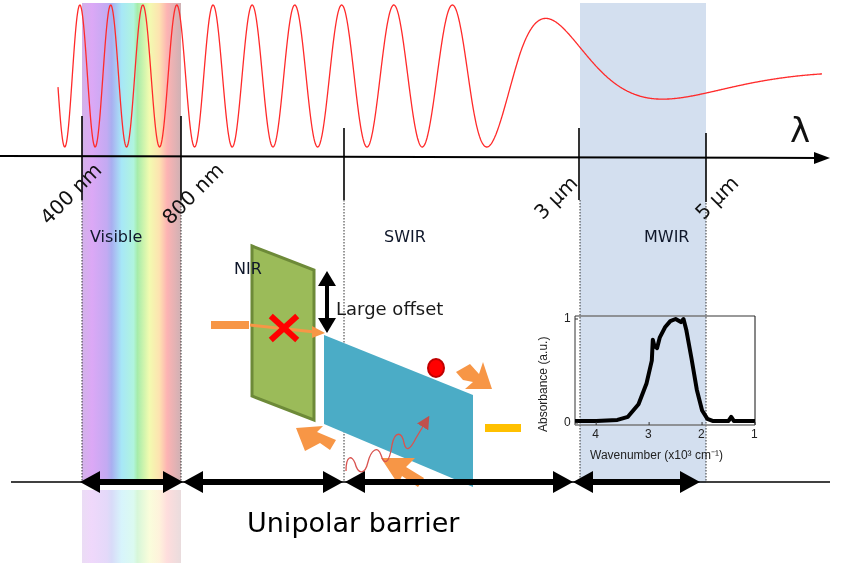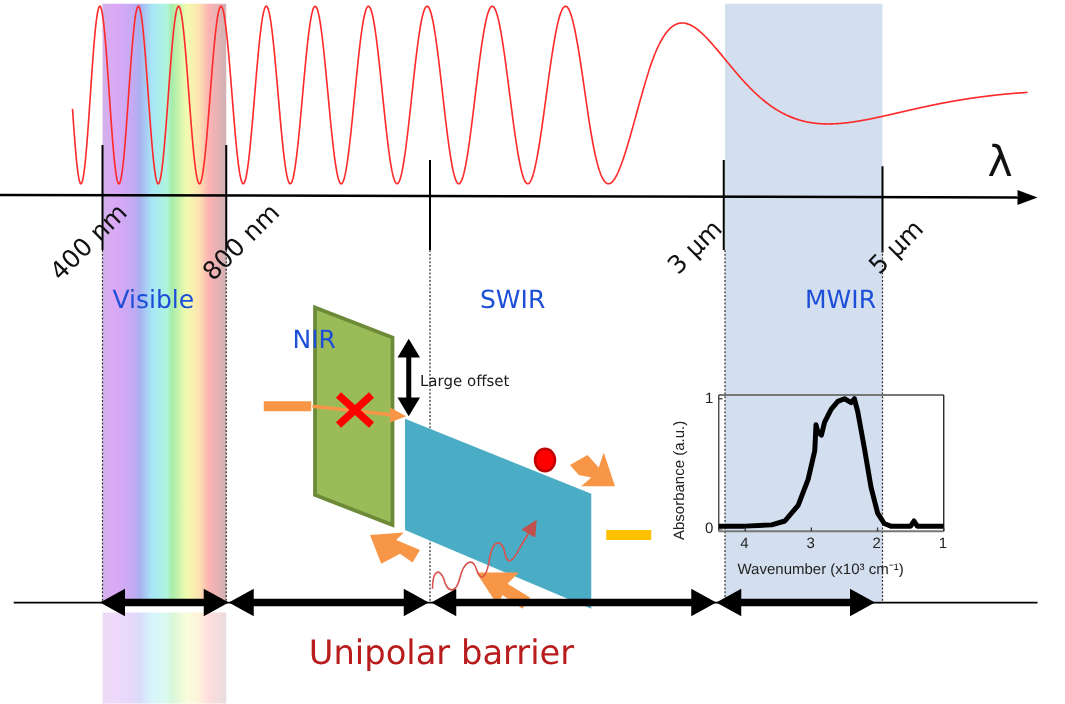--- a/index.html
+++ b/index.html
@@ -1,23 +1,23 @@
 <!DOCTYPE html>
 <html><head>
 <meta charset="utf-8">
 <style>
   html, body { margin: 0; padding: 0; background: #ffffff; }
   body { width: 852px; height: 563px; overflow: hidden; position: relative;
          font-family: "DejaVu Sans", "Liberation Sans", sans-serif; }
   #stage { position: absolute; left: 0; top: 0; width: 852px; height: 563px; }
   .lbl { position: absolute; color: #111; white-space: nowrap; }
   .rot { transform-origin: left bottom; transform: rotate(-45deg); font-size: 20px; }
-  .region { font-size: 20px; color: #1d4ed8; }
-  .big { font-size: 27px; color: #b91c1c; text-align: center; }
-  .small { font-size: 12px; color: #1a1a1a; }
+  .region { font-size: 16px; color: #0f172a; }
+  .big { font-size: 27px; color: #000000; text-align: center; }
+  .small { font-size: 18px; color: #1a1a1a; }
   .tiny { font-size: 12px; color: #222; font-family: "Liberation Sans", sans-serif; }
 </style>
 </head>
 <body>
 
 <div id="stage">
   <svg id="svg" width="852" height="563" viewBox="0 0 852 563">
     <defs>
       <linearGradient id="rainbow" x1="0" y1="0" x2="1" y2="0">
         <stop offset="0" stop-color="#d2b2e8"></stop>

